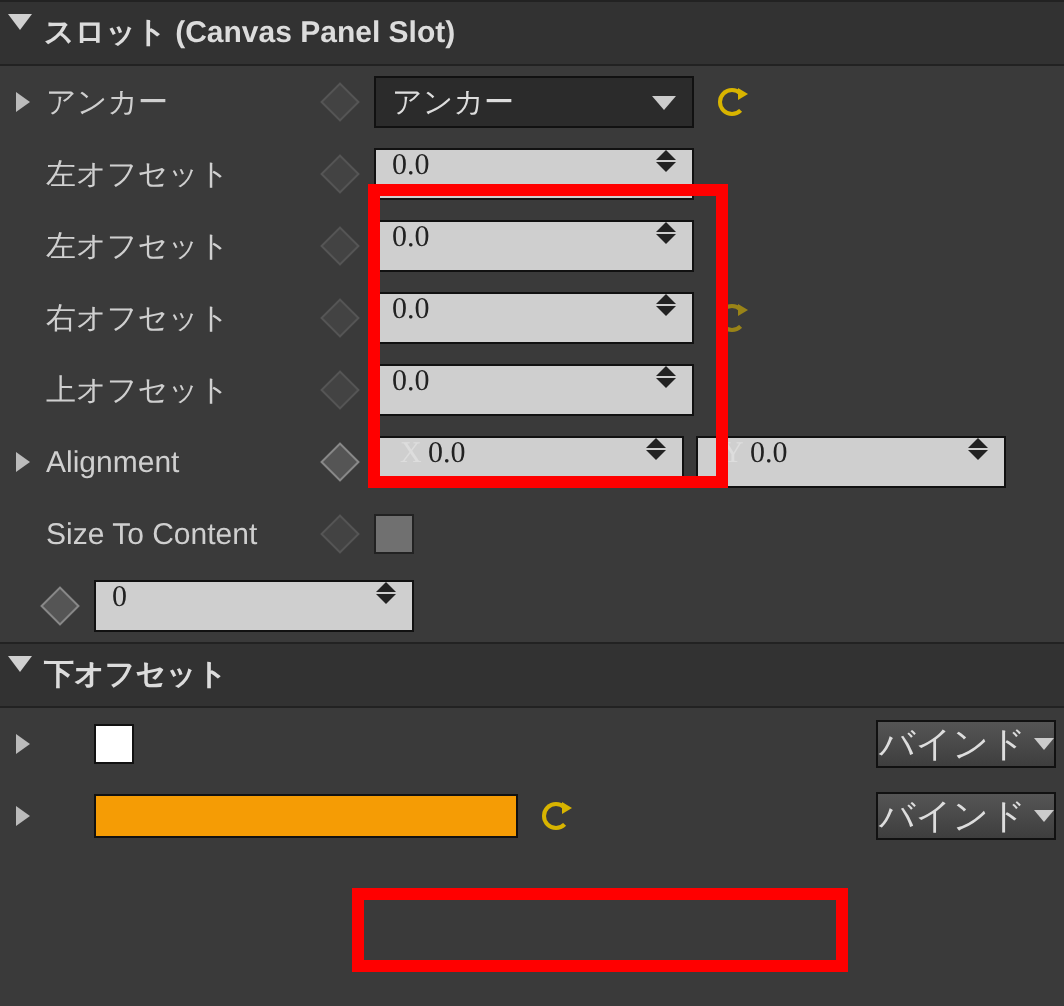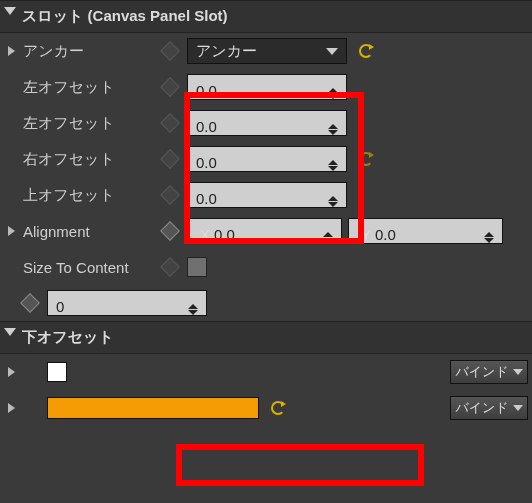--- a/index.html
+++ b/index.html
@@ -96,23 +96,24 @@
     border-left: 5px solid #d8b400;
     border-top: 3px solid transparent;
     border-bottom: 3px solid transparent;
   }
   .spin {
     width: 160px; height: 26px;
     background: #cfcfcf;
     border: 1px solid #111;
     color: #222;
     display: flex;
-    align-items: flex-end;
+    align-items: flex-start;
     padding: 0 8px;
     position: relative;
+    font-family: Liberation Serif, serif;
   }
   .spin .drag {
     margin-left: auto;
     display: flex;
     flex-direction: column;
     gap: 1px;
   }
   .spin .drag span {
     width: 0; height: 0;
     border-left: 5px solid transparent;
@@ -136,21 +137,21 @@
     margin-right: 4px;
     height: 24px;
     min-width: 78px;
     background: linear-gradient(#555,#3e3e3e);
     border: 1px solid #111;
     color: #ddd;
     display: flex;
     align-items: center;
     justify-content: center;
     gap: 4px;
-    font-size: 13px;
+    font-size: 18px;
   }
   .bind-btn .arrow {
     width: 0; height: 0;
     border-left: 5px solid transparent;
     border-right: 5px solid transparent;
     border-top: 6px solid #ccc;
   }
   .hl-box {
     border: 6px solid #ff0000;
     position: absolute;

